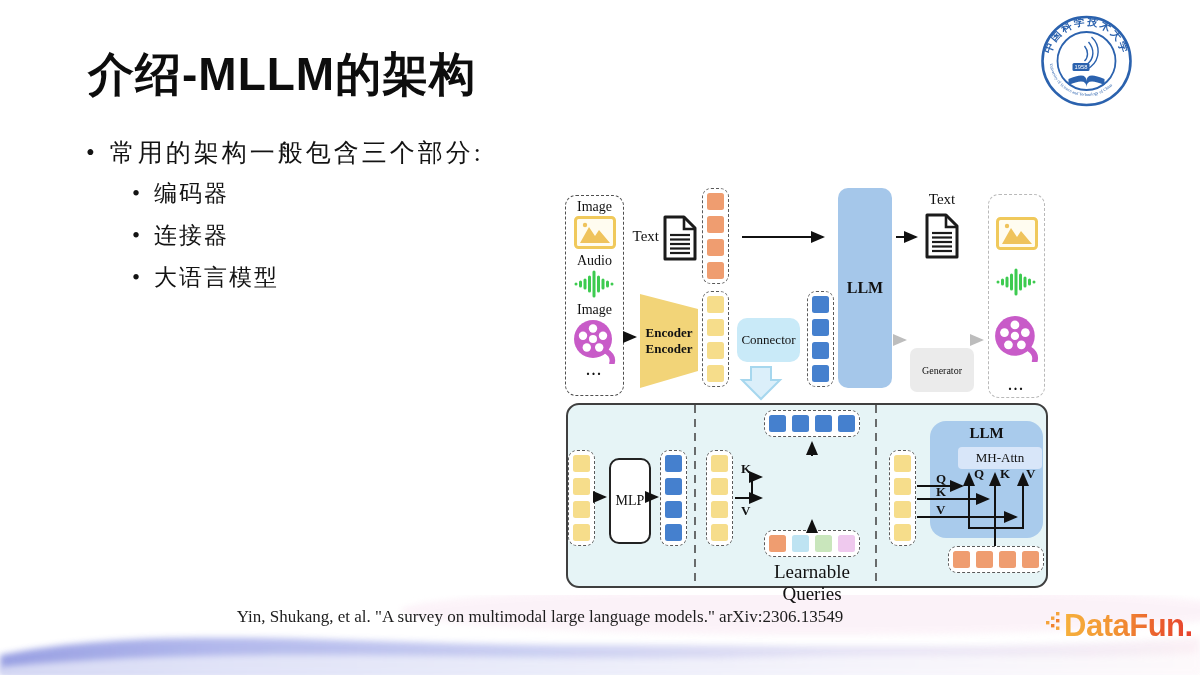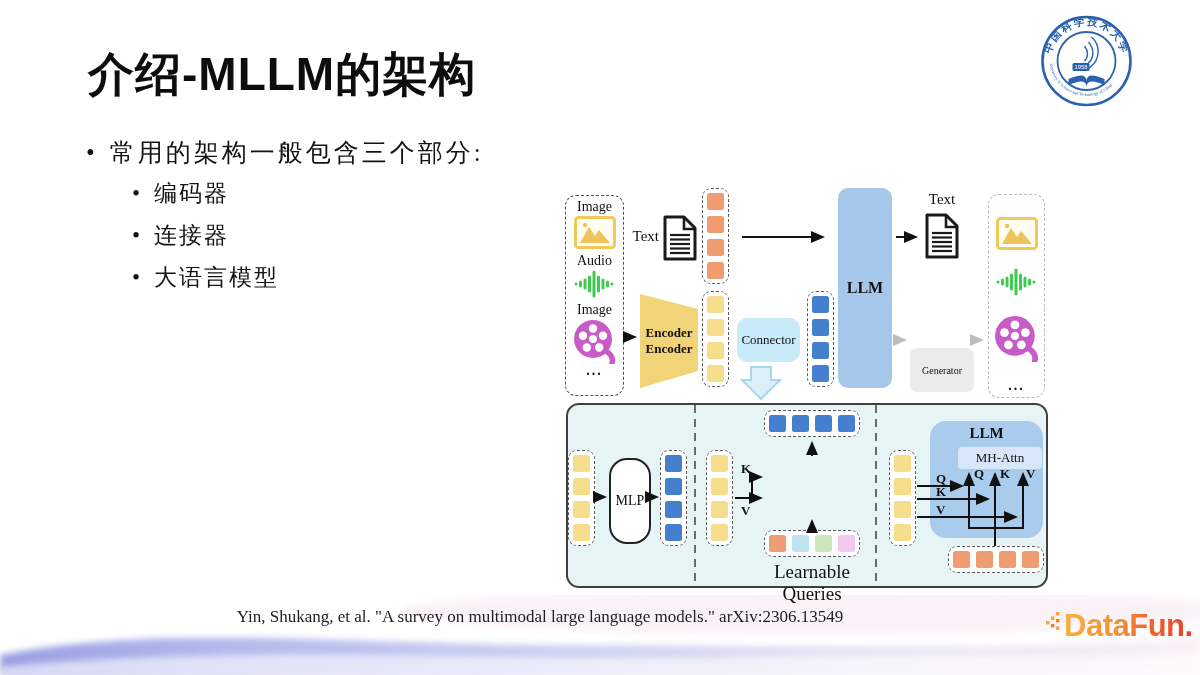--- a/index.html
+++ b/index.html
@@ -210,21 +210,21 @@
   </div>
 
   <div class="abs panel"></div>
 
   <div class="strip v" style="left:568px;top:450px;">
       <div class="tok" style="background: rgb(246, 221, 139);"></div>
       <div class="tok" style="background: rgb(246, 221, 139);"></div>
       <div class="tok" style="background: rgb(246, 221, 139);"></div>
       <div class="tok" style="background: rgb(246, 221, 139);"></div>
     </div>
-  <div class="box" style="left:609px;top:458px;width:38px;height:82px;background:#fff;border:2.2px solid #222;border-radius:18px;font-size:14px;">MLP</div>
+  <div class="box" style="left:609px;top:458px;width:38px;height:82px;background:#fff;border:2.2px solid #222;border-radius:10px;font-size:14px;">MLP</div>
   <div class="strip v" style="left:660px;top:450px;">
       <div class="tok" style="background: rgb(69, 128, 206);"></div>
       <div class="tok" style="background: rgb(69, 128, 206);"></div>
       <div class="tok" style="background: rgb(69, 128, 206);"></div>
       <div class="tok" style="background: rgb(69, 128, 206);"></div>
     </div>
 
   <div class="strip v" style="left:706px;top:450px;">
       <div class="tok" style="background: rgb(246, 221, 139);"></div>
       <div class="tok" style="background: rgb(246, 221, 139);"></div>

